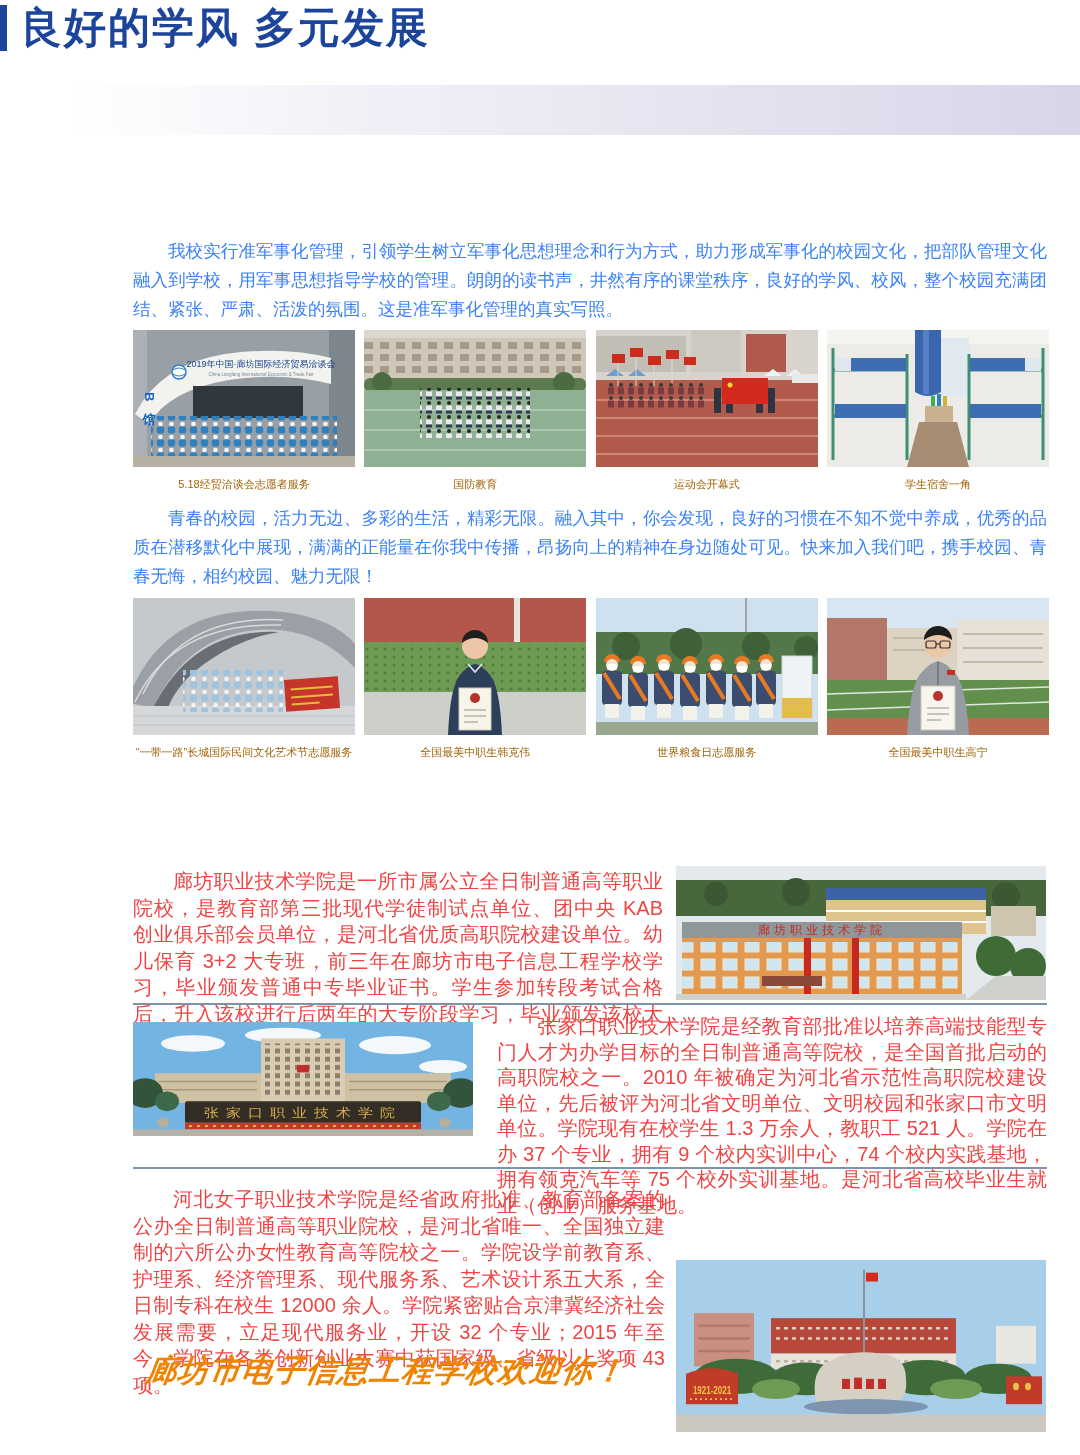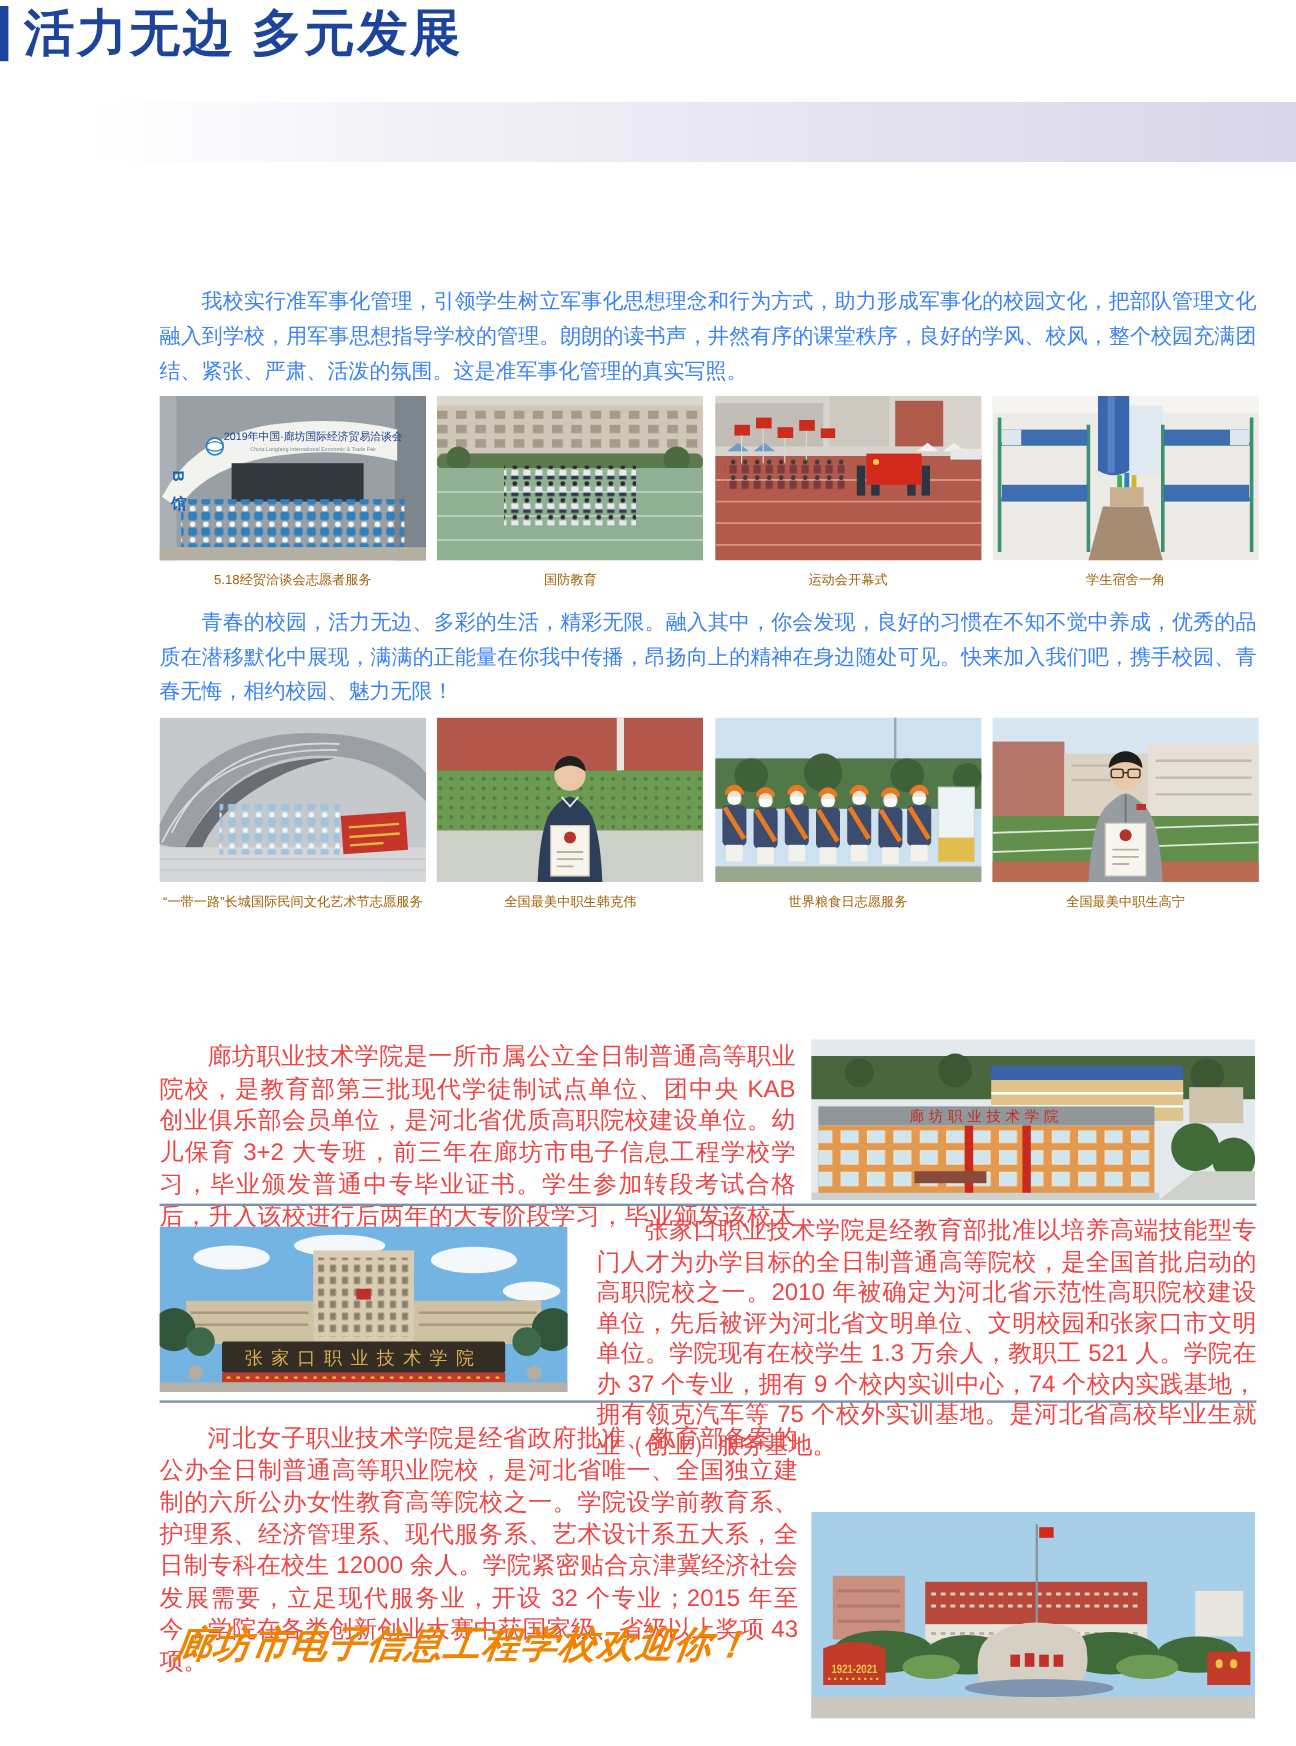--- a/index.html
+++ b/index.html
@@ -16,21 +16,21 @@
   .photo-card{width:222px;display:flex;flex-direction:column;align-items:center;}
   .photo-card svg{width:222px;height:137px;display:block;}
   .caption{margin-top:7px;font-size:11px;color:#a16207;text-align:center;line-height:21px;width:100%;}
   .wide-cap{width:240px;margin-left:-9px;margin-right:-9px;}
   .college-text{position:absolute;font-size:20px;line-height:26px;color:#ef4444;text-align:justify;text-indent:2em;}
   #collegeA-text{left:133px;top:868px;width:530px;line-height:26.5px;}
   #collegeB-text{left:497px;top:1014px;width:550px;line-height:25.5px;}
   #collegeC-text{left:133px;top:1186px;width:532px;line-height:26.5px;}
   .college-photo{position:absolute;}
   #collegeA-photo{left:676px;top:866px;width:370px;height:134px;}
-  #collegeB-photo{left:133px;top:1022px;width:340px;height:138px;}
+  #collegeB-photo{left:133px;top:1022px;width:340px;height:114px;}
   #collegeC-photo{left:676px;top:1260px;width:370px;height:172px;}
   .college-photo svg{width:100%;height:100%;display:block;}
   .divider{position:absolute;left:133px;width:914px;height:2px;background:#7d92ad;}
   #divider1{top:1003px;}
   #divider2{top:1167px;}
   .footer-slogan{position:absolute;left:146px;top:1350px;font-size:31px;font-weight:bold;font-style:italic;
         color:#f08300;transform:skewX(-8deg);letter-spacing:1px;white-space:nowrap;}
 </style>
 </head>
 <body>
@@ -268,21 +268,21 @@
         <rect x="94" y="88" width="34" height="44" fill="#f7f5ee" stroke="#ccc5b5"></rect>
         <circle cx="111" cy="98" r="5" fill="#b5342a"></circle>
         <path d="M100,110 h22 M100,116 h22 M100,122 h14" stroke="#b8b2a4" stroke-width="1.5"></path>
       </svg>
       <div class="caption">全国最美中职生高宁</div>
     </div>
   </div>
 
   <div class="sec-heading" id="heading2">
     <div class="bar"></div>
-    <div class="txt">活力无边 多元发展</div>
+    <div class="txt">良好的学风 多元发展</div>
   </div>
 
   <div class="college-text" id="collegeA-text">廊坊职业技术学院是一所市属公立全日制普通高等职业院校，是教育部第三批现代学徒制试点单位、团中央 KAB 创业俱乐部会员单位，是河北省优质高职院校建设单位。幼儿保育 3+2 大专班，前三年在廊坊市电子信息工程学校学习，毕业颁发普通中专毕业证书。学生参加转段考试合格后，升入该校进行后两年的大专阶段学习，毕业颁发该校大专毕业证书。</div>
   <div class="college-photo" id="collegeA-photo">
     <svg viewBox="0 0 370 134" preserveAspectRatio="none">
       <defs>
         <pattern id="cAw" width="22" height="18" patternUnits="userSpaceOnUse">
           <rect x="3" y="3" width="14" height="11" fill="#cfe6ee" stroke="#f4e7d2" stroke-width="1"></rect>
         </pattern>
       </defs>

